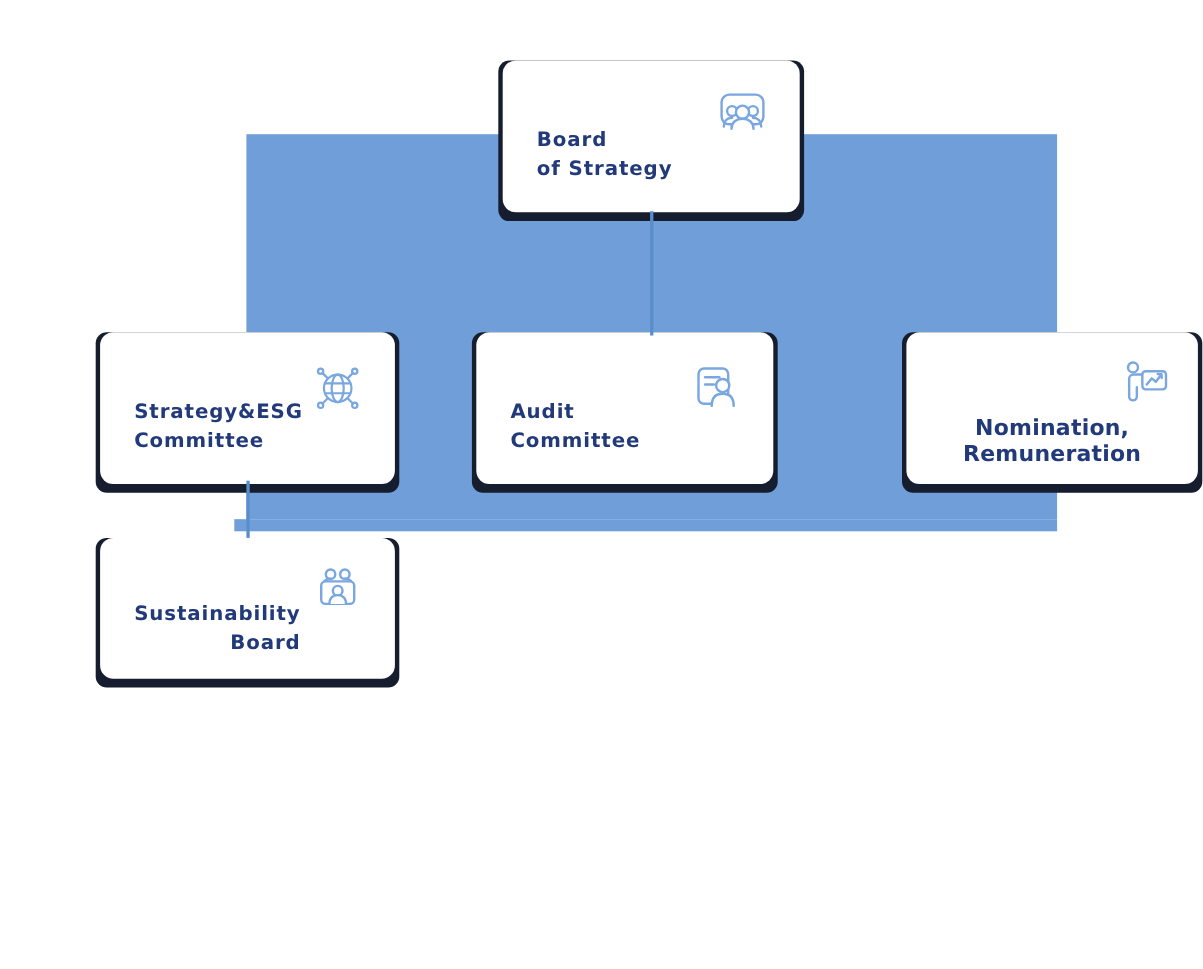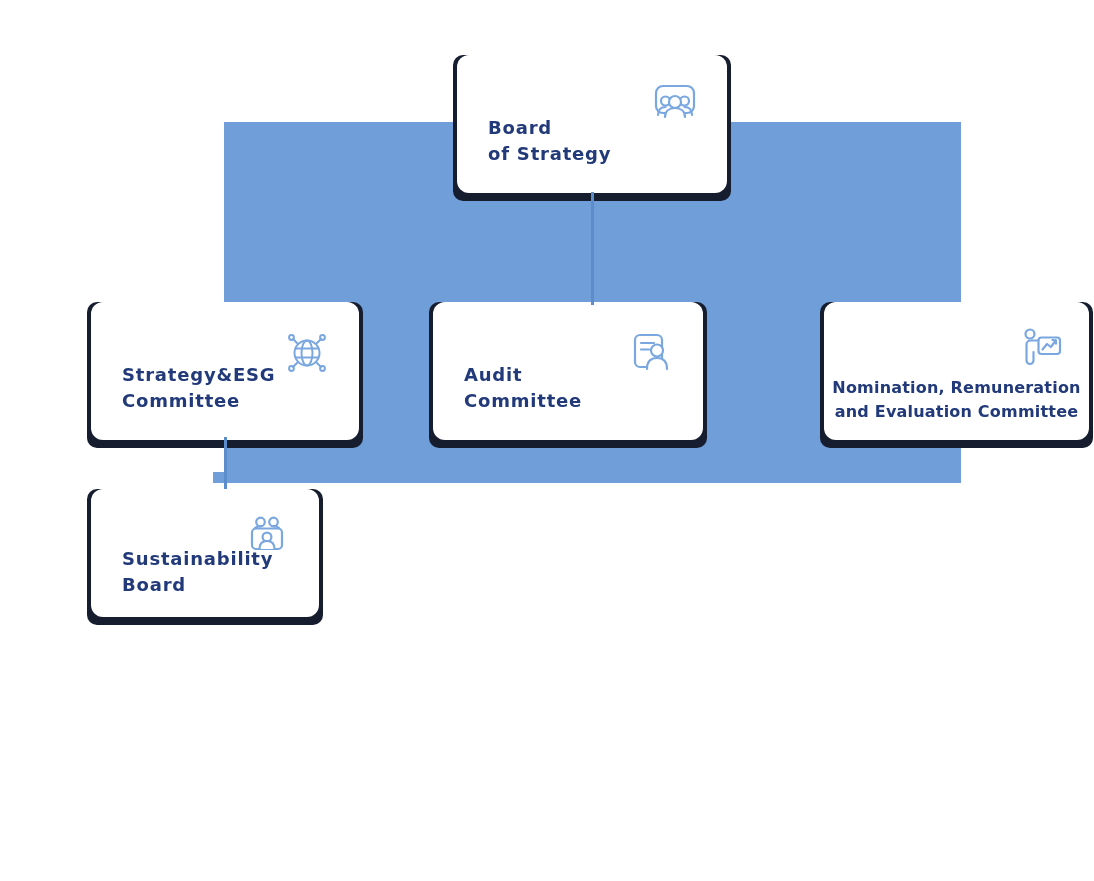--- a/index.html
+++ b/index.html
@@ -39,35 +39,35 @@
   .card{
     position:relative;
     width:100%;height:100%;
     background:var(--card-white);
     border-radius:12px;
   }
   .node-board{left:453px;top:55px;width:278px;height:146px;}
   .node-strategy{left:87px;top:302px;width:276px;height:146px;}
   .node-audit{left:429px;top:302px;width:278px;height:146px;}
   .node-nomination{left:820px;top:302px;width:273px;height:146px;}
-  .node-sustainability{left:87px;top:489px;width:236px;height:136px;}
+  .node-sustainability{left:87px;top:489px;width:276px;height:136px;text-align:right;}
   .label{
     position:absolute;
     left:31px;top:60px;
     color:var(--text-navy);
     font-size:18px;
     font-weight:600;
     line-height:26px;
     letter-spacing:0.8px;
   }
   .label span{display:block;}
   .node-nomination .label{
     left:0;right:0;top:74px;
     text-align:center;
-    font-size:16px;
+    font-size:20px;
     line-height:24px;
     letter-spacing:0.2px;
   }
   .node-sustainability .label{top:57px;}
   .icon{
     position:absolute;
     top:26px;right:28px;
     width:48px;height:48px;
     color:var(--icon-blue);
   }
@@ -154,21 +154,20 @@
         <svg viewBox="0 0 48 48" fill="none" stroke="currentColor" stroke-width="2.2" stroke-linecap="round" stroke-linejoin="round">
           <circle cx="13" cy="10" r="4.5"></circle>
           <path d="M16.5 28 v8.5 a3.5 3.5 0 0 1 -7 0 V20.5 a4 4 0 0 1 4 -4 h8"></path>
           <rect x="21.5" y="13.5" width="21.5" height="16.5" rx="3" fill="#ffffff"></rect>
           <path d="M25.5 25.5 l4.5 -5.5 3.8 3 5 -6.5"></path>
           <path d="M35.5 16 l3.3 .3 .3 3.3"></path>
         </svg>
       </span>
       <div class="label">
         <span>Nomination, Remuneration</span>
-        <span>and Evaluation Committee</span>
       </div>
     </div>
   </div>
 
   <div class="node node-sustainability">
     <div class="card">
       <span class="icon">
         <svg viewBox="0 0 48 48" fill="none" stroke="currentColor" stroke-width="2.2" stroke-linecap="round" stroke-linejoin="round">
           <circle cx="17.5" cy="11" r="4.3" fill="#ffffff"></circle>
           <circle cx="30.5" cy="11" r="4.3" fill="#ffffff"></circle>

